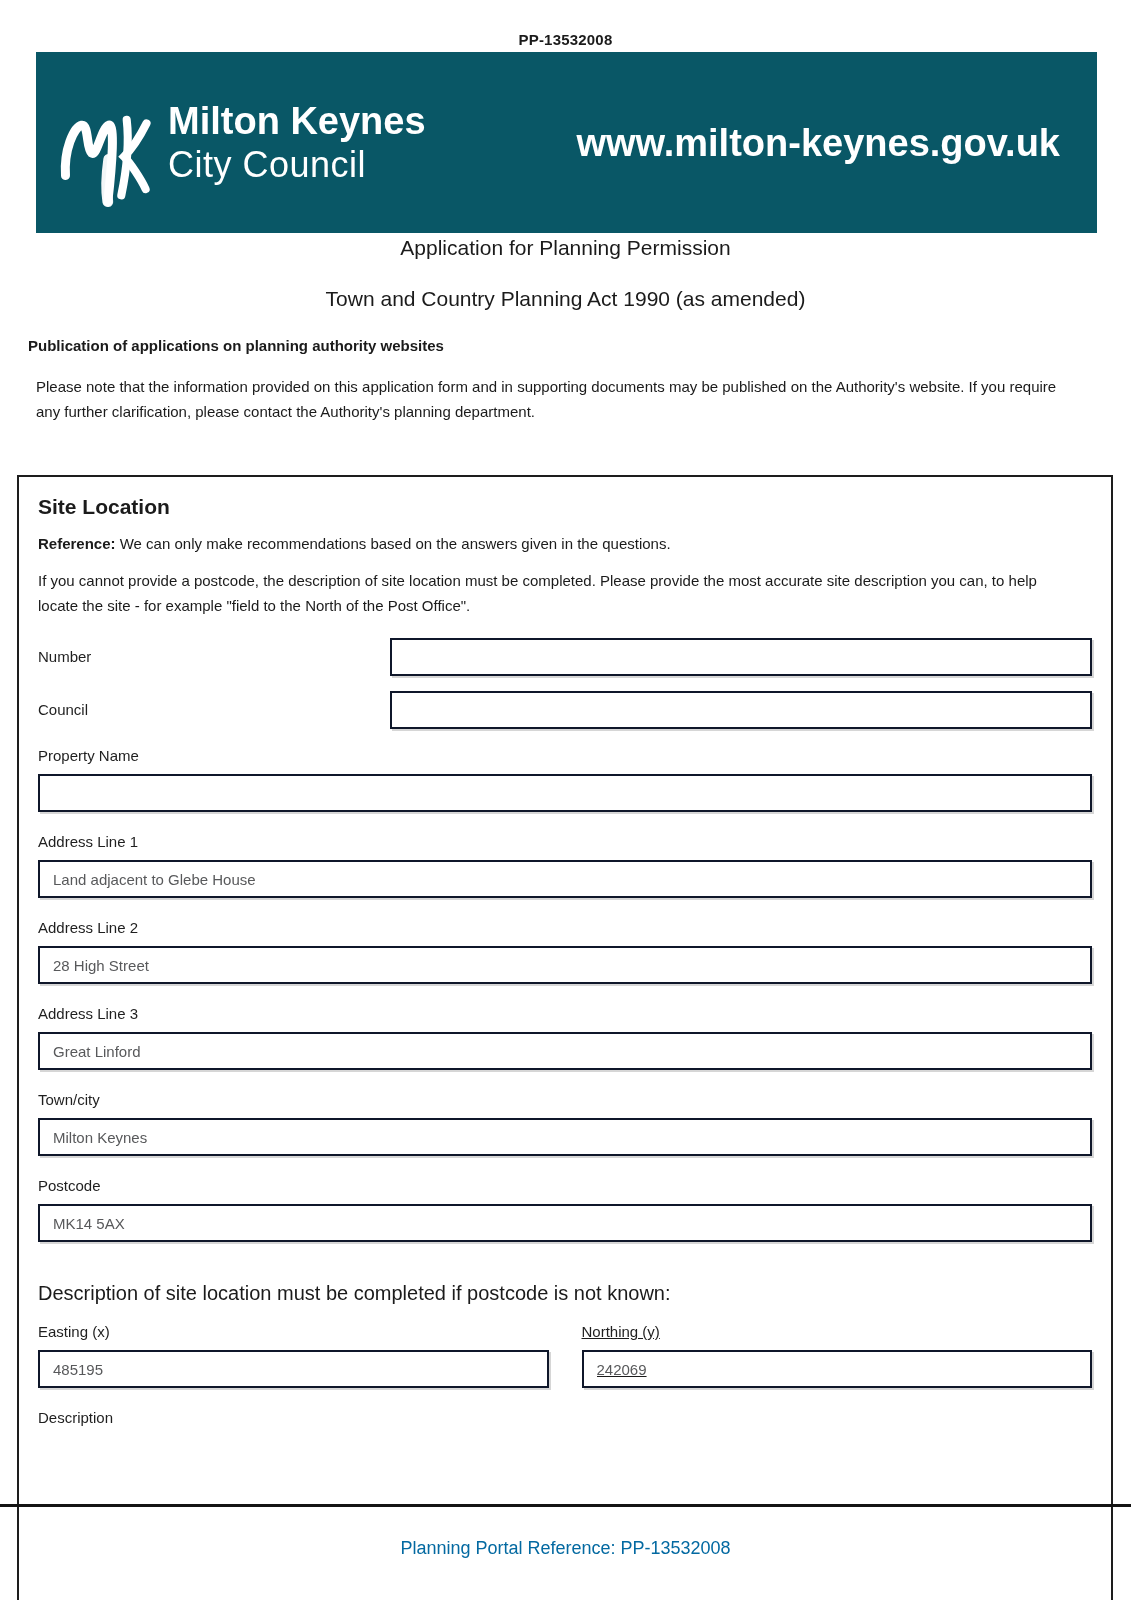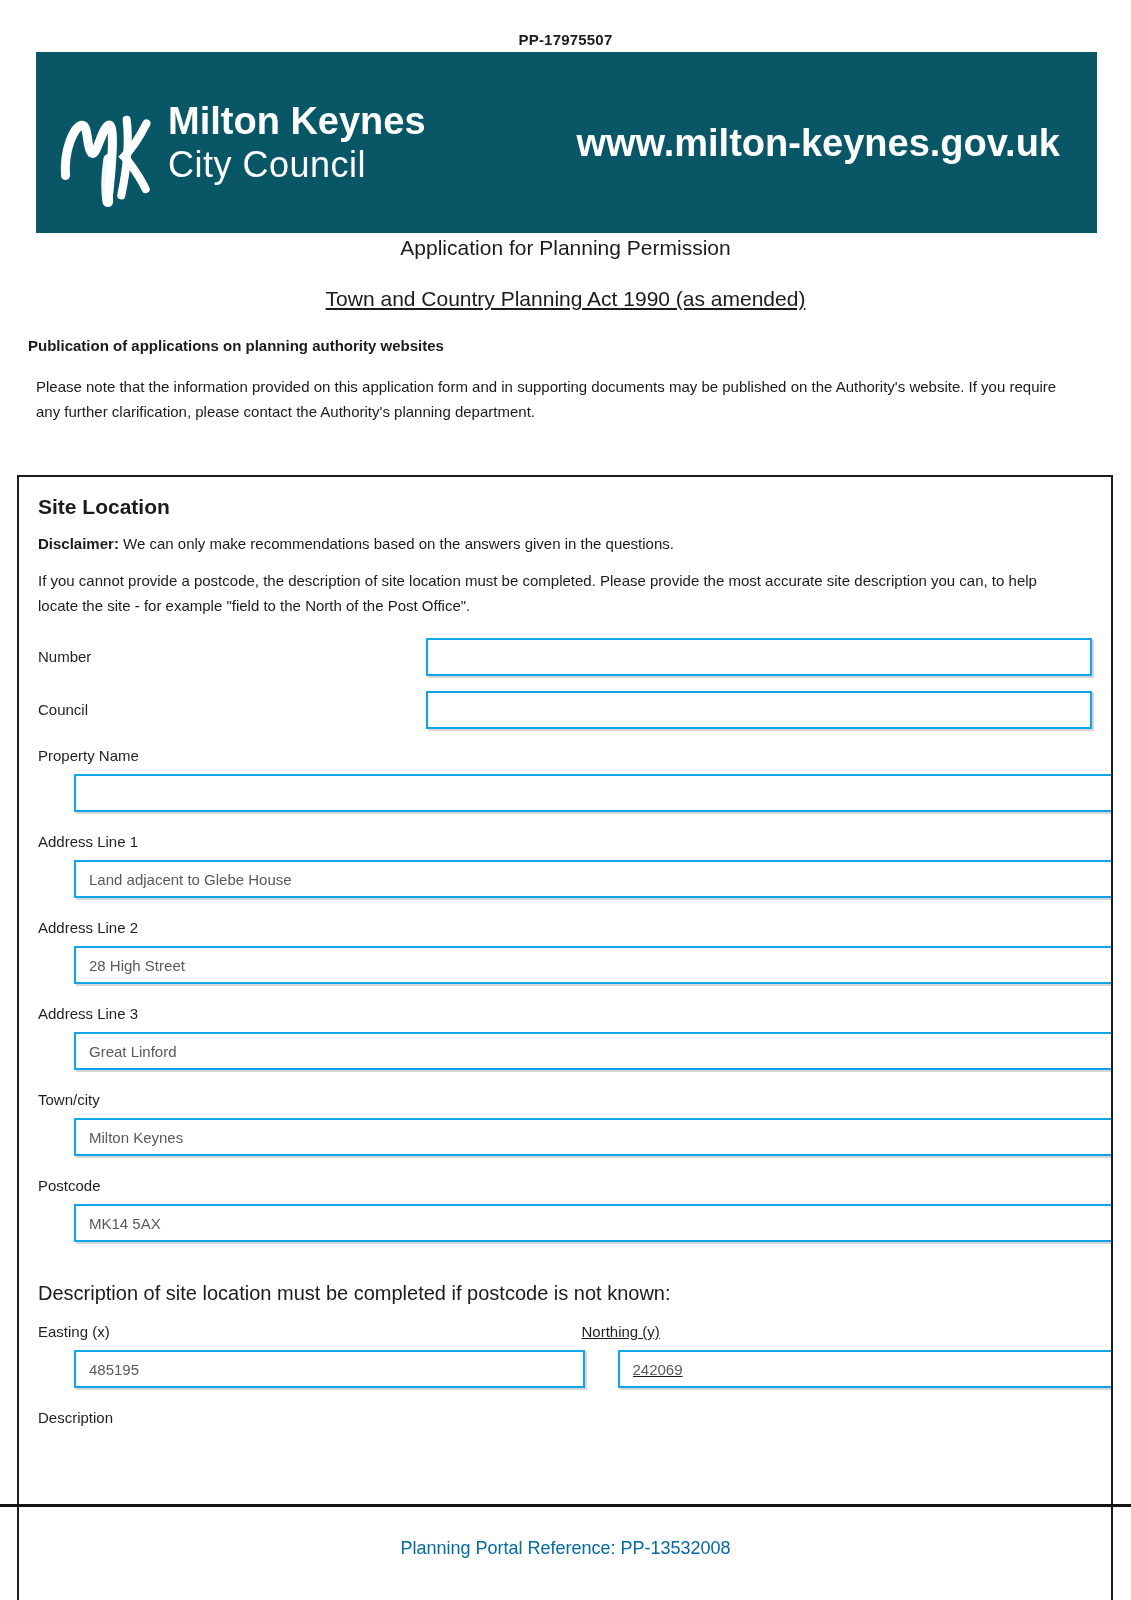--- a/index.html
+++ b/index.html
@@ -28,48 +28,47 @@
   .brand { margin-left: 10px; color: #fff; line-height: 43px; white-space: nowrap; }
   .brand-line1 { font-size: 38px; font-weight: bold; }
   .brand-line2 { font-size: 36px; font-weight: 400; letter-spacing: .5px; }
   .banner-url {
     margin-left: auto; color: #fff; font-size: 38px; font-weight: bold;
     white-space: nowrap; margin-top: 2px;
   }
 
   
   .doc-title   { position: absolute; top: 236px; left: 0; width: 100%; text-align: center; font-size: 21px; }
-  .doc-subtitle{ position: absolute; top: 287px; left: 0; width: 100%; text-align: center; font-size: 21px; text-decoration: underline; }
+  .doc-subtitle{ position: absolute; top: 287px; left: 0; width: 100%; text-align: center; font-size: 21px; }
   .pub-heading { position: absolute; top: 337px; left: 28px; font-size: 15px; font-weight: bold; }
   .pub-body    { position: absolute; top: 374px; left: 36px; width: 1032px; font-size: 15px; line-height: 25px; }
 
   
   .section-box {
     position: absolute; top: 475px; left: 17px; width: 1096px; height: 1242px;
     border: 2px solid #1d1d1d; border-bottom: none;
     padding: 0 19px; overflow: hidden;
   }
   .section-heading { margin: 18px 0 0 0; font-size: 21px; font-weight: bold; }
   .disclaimer { margin: 16px 0 0 0; font-size: 15px; line-height: 18px; }
   .instructions { margin: 15px 0 0 0; font-size: 15px; line-height: 25px; width: 1036px; }
 
   .row-inline { display: flex; margin-top: 20px; align-items: center; }
   .row-inline + .row-inline { margin-top: 15px; }
   .row-inline .lbl { width: 352px; flex: none; }
   .lbl { font-size: 15px; color: #1f1f1f; display: block; line-height: 18px; }
 
   .inp {
     display: block; width: 100%; height: 38px;
-    border: 2px solid #0ea5e9; border-radius: 0;
+    border: 2px solid #0f172a; border-radius: 0;
     background: #fff;
     font-family: "Liberation Sans", sans-serif;
     font-size: 15px; color: #58595b;
     padding: 0 13px; outline: none;
     box-shadow: 2px 2px 0 rgba(90,90,90,.25);
-    margin-left: 36px;
   }
   .row-inline .inp { flex: 1; width: auto; }
 
   .field-stack { margin-top: 21px; }
   .field-stack .inp { margin-top: 9px; }
   .field-stack.first { margin-top: 18px; }
 
   .desc-heading { margin: 40px 0 0 0; font-size: 20px; font-weight: 400; }
 
   .coords { display: flex; margin-top: 18px; }
@@ -82,21 +81,21 @@
   
   .page-line { position: absolute; top: 1504px; left: 0; width: 1131px; height: 3px; background: #141414; }
   .footer-ref {
     position: absolute; top: 1538px; left: 0; width: 100%;
     text-align: center; font-size: 18px; color: #0369a1;
   }
 </style>
 </head>
 <body>
 
-<div class="top-ref">PP-17975507</div>
+<div class="top-ref">PP-13532008</div>
 
 <div class="banner" style="background: rgb(9, 87, 102);">
   <svg class="logo" viewBox="0 0 110 140" aria-hidden="true">
     <path d="M10 104 C8 76 19 50 28 48 C36 47 33 74 39 79 C45 83 50 51 58 48 C65 46 62 90 57 133" fill="none" stroke="#ffffff" stroke-width="10" stroke-linecap="round"></path>
     <path d="M57 133 C55 120 56 100 58 86" fill="none" stroke="#ffffff" stroke-width="12" stroke-linecap="round" opacity="0.95"></path>
     <path d="M78 42 C81 68 77 102 72 126" fill="none" stroke="#ffffff" stroke-width="9" stroke-linecap="round"></path>
     <path d="M100 46 C92 62 82 76 75 83 C82 90 94 108 99 119" fill="none" stroke="#ffffff" stroke-width="9" stroke-linecap="round"></path>
   </svg>
   <div class="brand">
     <div class="brand-line1">Milton Keynes</div>
@@ -106,21 +105,21 @@
 </div>
 
 <div class="doc-title">Application for Planning Permission</div>
 <div class="doc-subtitle">Town and Country Planning Act 1990 (as amended)</div>
 <div class="pub-heading">Publication of applications on planning authority websites</div>
 <div class="pub-body">Please note that the information provided on this application form and in supporting documents may be published on the Authority's website. If you require any further clarification, please contact the Authority's planning department.</div>
 
 <div class="section-box">
   <h2 class="section-heading">Site Location</h2>
 
-  <p class="disclaimer"><b>Disclaimer:</b> <span>We can only make recommendations based on the answers given in the questions.</span></p>
+  <p class="disclaimer"><b>Reference:</b> <span>We can only make recommendations based on the answers given in the questions.</span></p>
 
   <p class="instructions">If you cannot provide a postcode, the description of site location must be completed. Please provide the most accurate site description you can, to help locate the site - for example "field to the North of the Post Office".</p>
 
   <div class="row-inline">
     <label class="lbl">Number</label>
     <input class="inp" value="" style="">
   </div>
 
   <div class="row-inline">
     <label class="lbl">Council</label>

